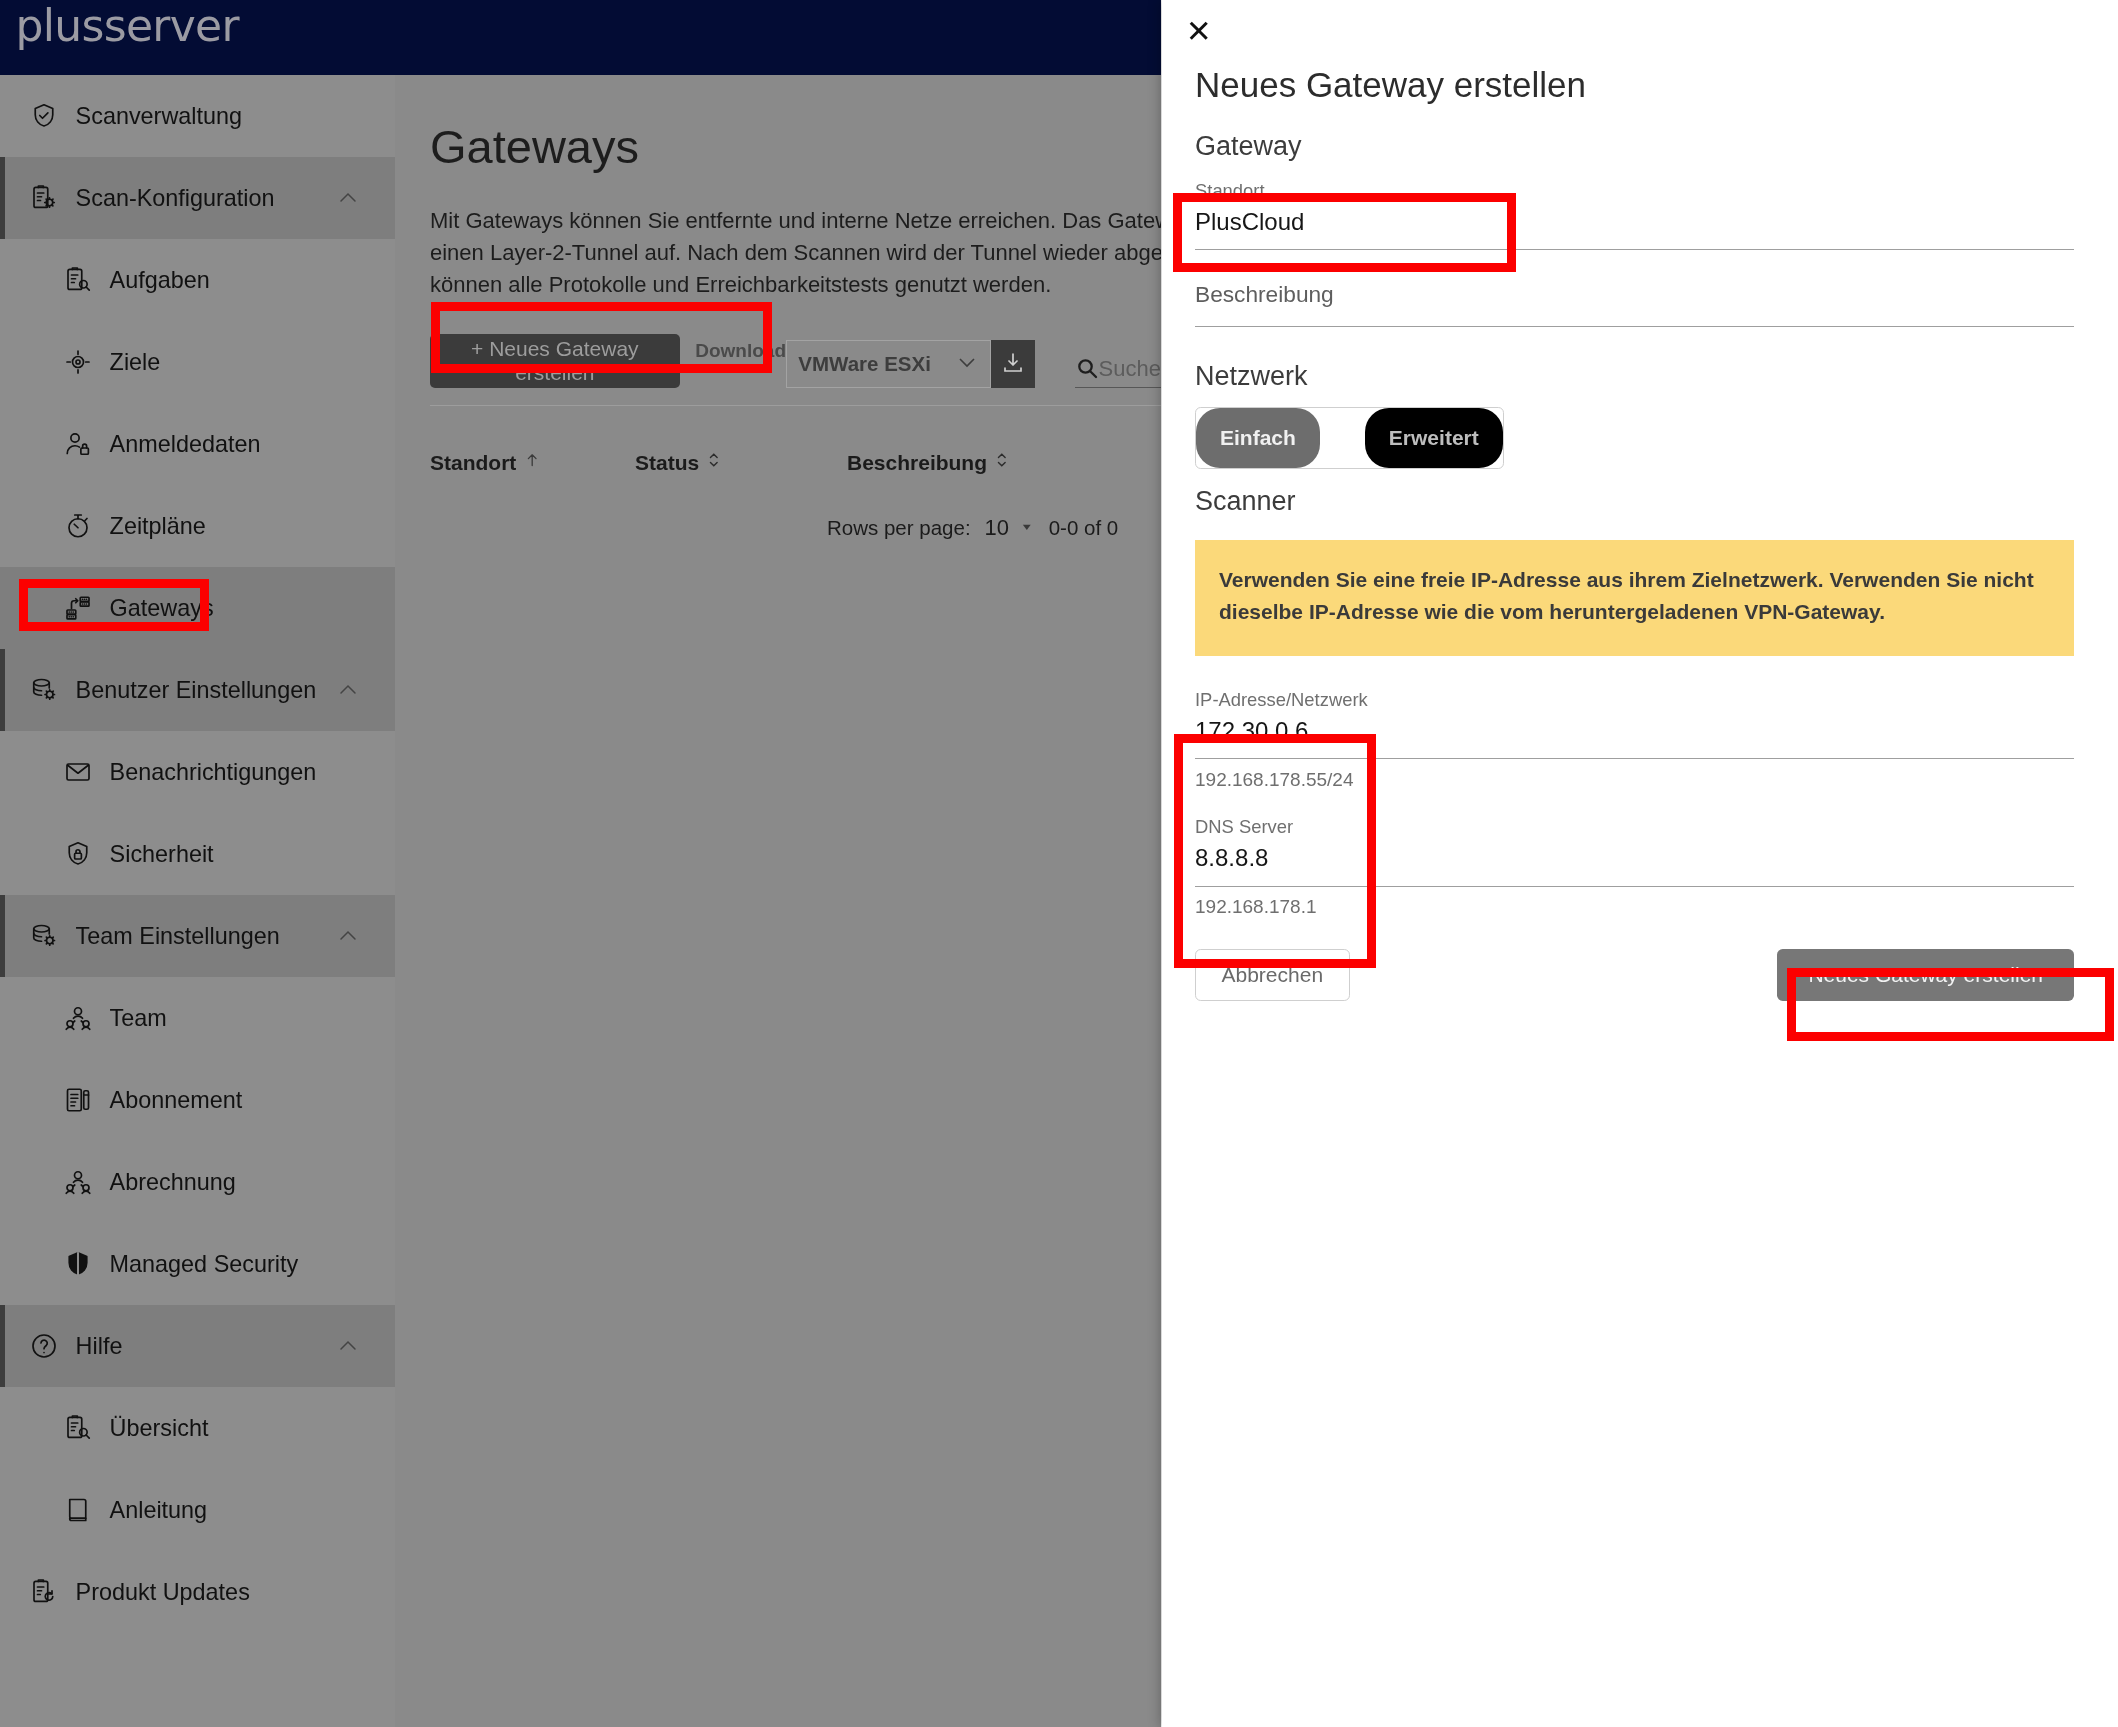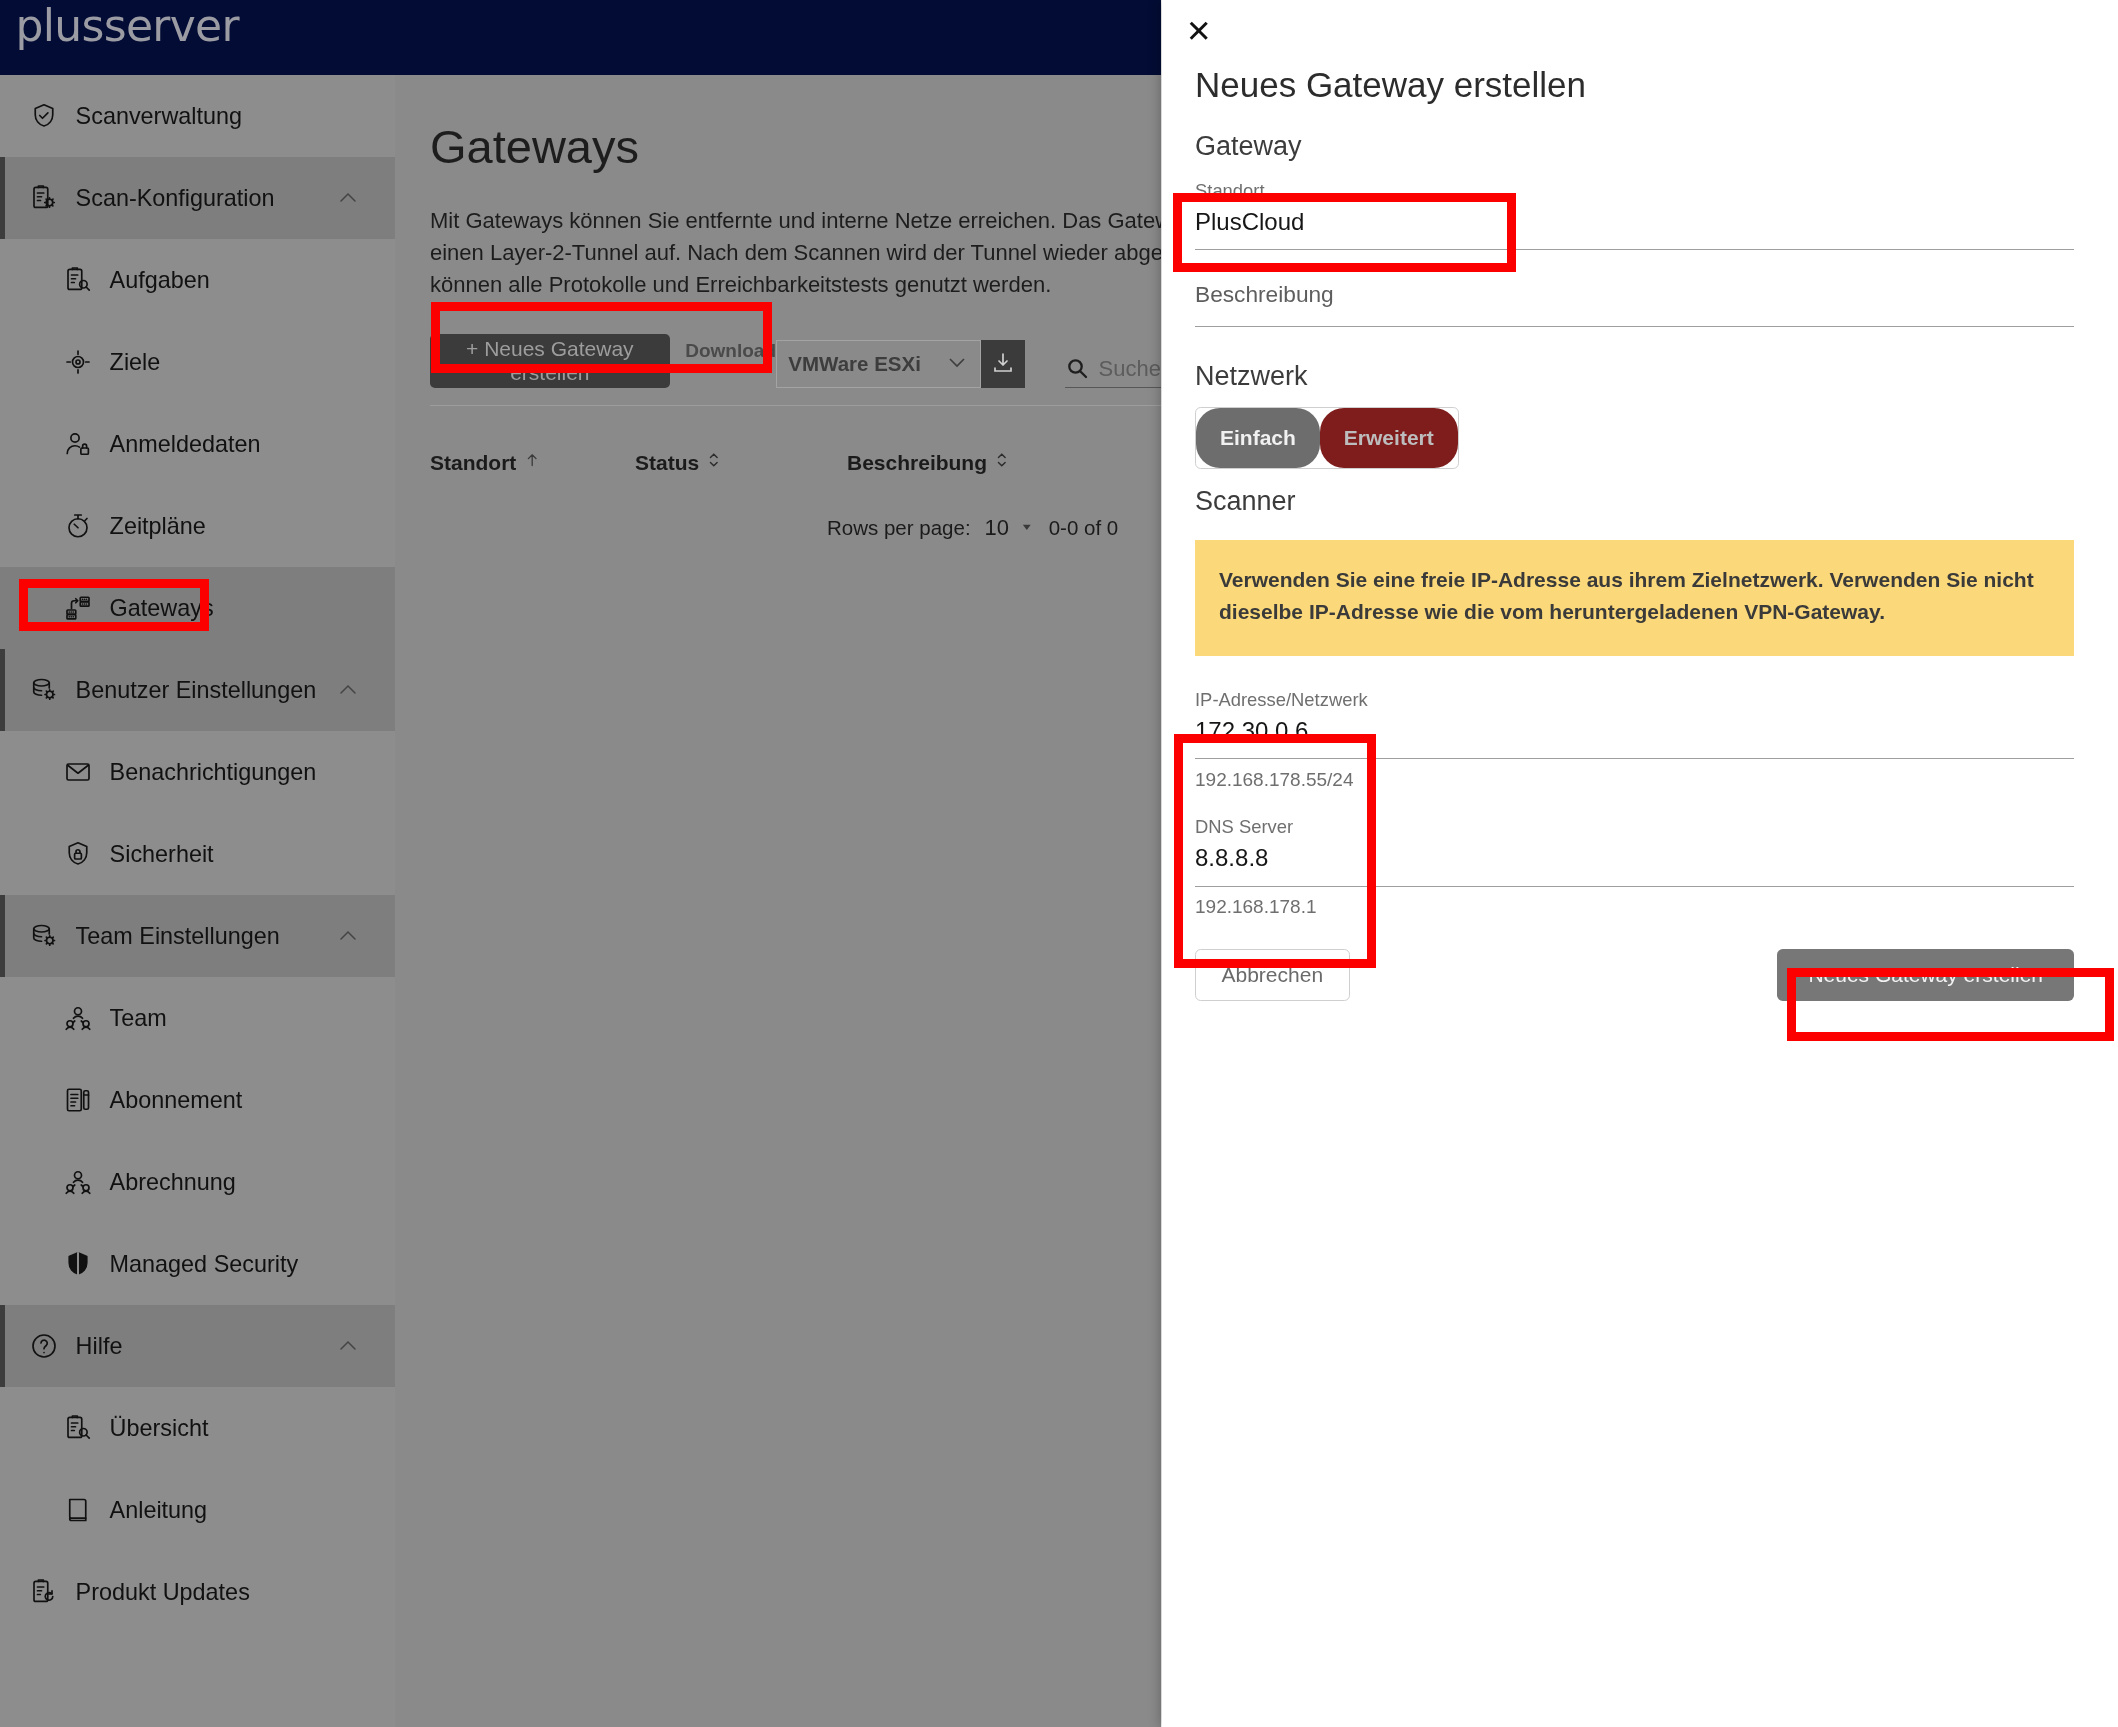--- a/index.html
+++ b/index.html
@@ -119,21 +119,21 @@
     cursor: pointer;
   }
   .dl-btn {
     width: 44px; height: 48px;
     background: #3b3b3b;
     display: flex; align-items: center; justify-content: center;
     cursor: pointer;
   }
   .search-wrap {
     margin-left: 24px;
-    display: flex; align-items: flex-end; gap: 10px;
+    display: flex; align-items: flex-end; 
     border-bottom: 0.7px solid #575757;
     padding-bottom: 5.7px;
     height: 47px;
   }
   .search-ph { font-size: 22px; color: #5c5c5c; }
 
   .table-head {
     margin: 44px 0 0 35px;
     display: flex;
     font-size: 21px; font-weight: 700; color: #1b1b1b;
@@ -188,21 +188,21 @@
     overflow: hidden;
   }
   .toggle-opt {
     height: 60px; padding: 0 24px;
     display: flex; align-items: center;
     font-size: 21px; font-weight: 700;
     cursor: pointer;
     border-radius: 24px;
   }
   .toggle-opt.on { background: #6d6d6d; color: #f1f1f1; }
-  .toggle-opt.off { background: #7f1d1d; color: #bdbdbd; }
+  .toggle-opt.off { background: #000000; color: #bdbdbd; margin-left: 45px; }
 
   .alert {
     margin-top: 22.7px;
     background: #fbd97a;
     padding: 24px 24px 28px 24px;
     font-size: 21px;
     font-weight: 700;
     line-height: 1.52;
     color: #3a3a3a;
   }

